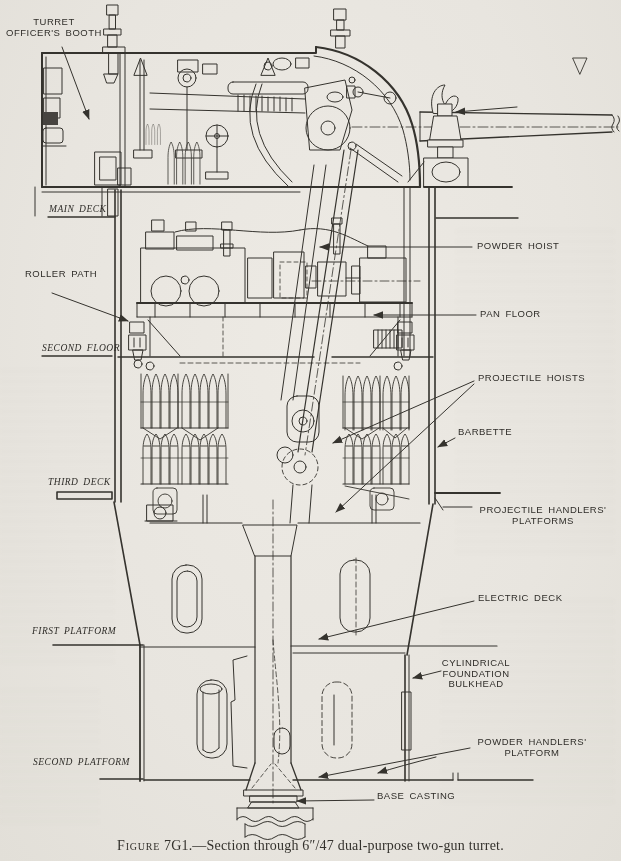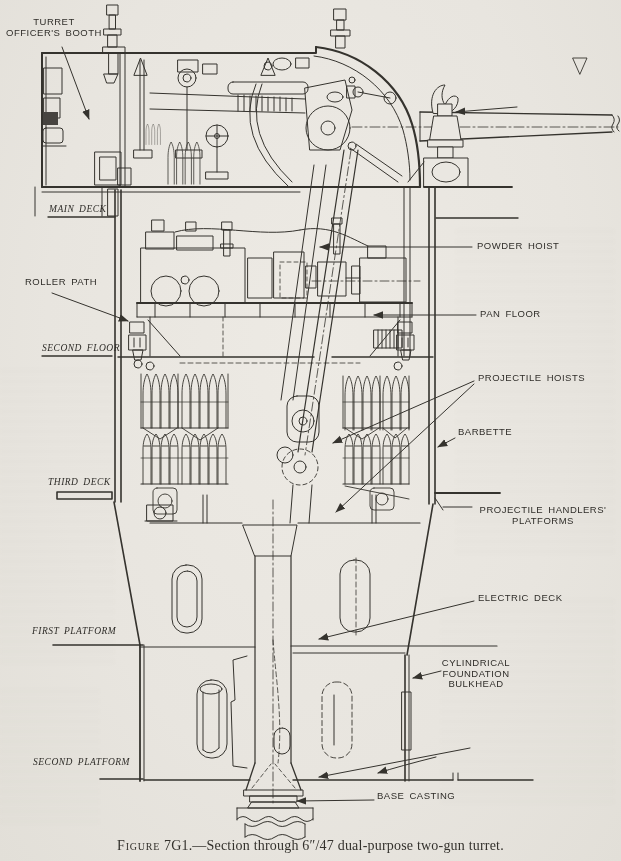--- a/index.html
+++ b/index.html
@@ -367,21 +367,21 @@
     </g>
   </svg>
 
   <div class="lbl ctr" style="left:2px;top:16px;width:104px;">
     <span>TURRET</span>
     <span>OFFICER'S BOOTH</span>
   </div>
 
 
   <div class="lbl deck" style="left:49px;top:204px;">MAIN DECK</div>
-  <div class="lbl" style="left:25px;top:276px;">ROLLER PATH</div>
+  <div class="lbl" style="left:25px;top:268px;">ROLLER PATH</div>
   <div class="lbl deck" style="left:42px;top:343px;">SECOND FLOOR</div>
   <div class="lbl" style="left:477px;top:240px;">POWDER HOIST</div>
   <div class="lbl" style="left:480px;top:308px;">PAN FLOOR</div>
   <div class="lbl" style="left:478px;top:372px;">PROJECTILE HOISTS</div>
   <div class="lbl" style="left:458px;top:426px;">BARBETTE</div>
   <div class="lbl deck" style="left:48px;top:477px;">THIRD DECK</div>
 
   <div class="lbl ctr" style="left:468px;top:504px;width:150px;">
     <span>PROJECTILE HANDLERS'</span>
     <span>PLATFORMS</span>
@@ -391,20 +391,24 @@
   <div class="lbl deck" style="left:32px;top:626px;">FIRST PLATFORM</div>
 
   <div class="lbl ctr" style="left:436px;top:658px;width:80px;line-height:10.5px;">
     <span>CYLINDRICAL</span>
     <span>FOUNDATION</span>
     <span>BULKHEAD</span>
   </div>
 
   <div class="lbl deck" style="left:33px;top:757px;">SECOND PLATFORM</div>
 
+  <div class="lbl ctr" style="left:468px;top:736px;width:128px;">
+    <span>POWDER HANDLERS'</span>
+    <span>PLATFORM</span>
+  </div>
 
   <div class="lbl" style="left:377px;top:790px;">BASE CASTING</div>
 
   <div class="caption">
     <span class="sc">Figure</span>
     <span>7G1.</span><span>—Section through 6″/47 dual-purpose two-gun turret.</span>
   </div>
 
 </div>
 

